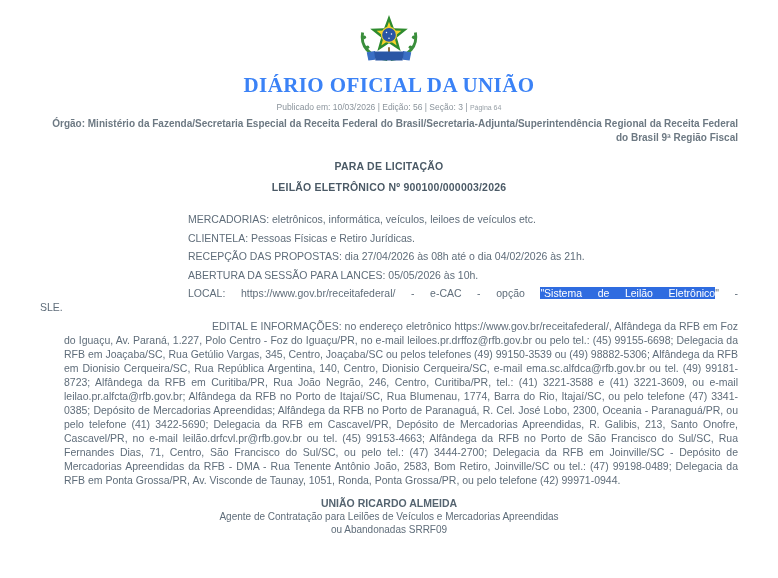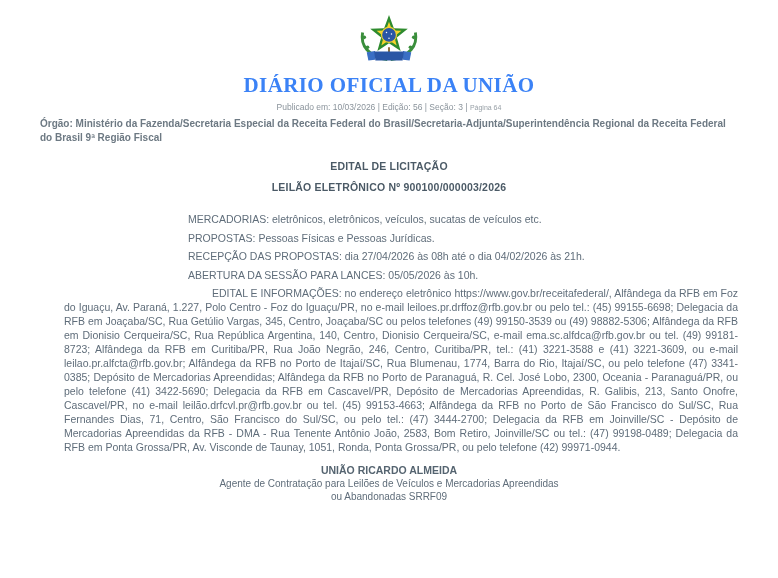--- a/index.html
+++ b/index.html
@@ -27,21 +27,21 @@
 
   .meta {
     text-align:center;
     font-size:8.5px;
     color:#8a939b;
     margin-top:4px;
   }
   .meta .page-num { font-size:7px; color:#98a0a7; }
 
   .organ {
-    text-align:left;
+    text-align:right;
     font-size:10px;
     font-weight:bold;
     color:#6d7983;
     line-height:1.4;
     margin-top:5px;
   }
 
   .heading {
     text-align:center;
     font-weight:bold;
@@ -107,29 +107,30 @@
 
   <div class="gazette-title">DIÁRIO OFICIAL DA UNIÃO</div>
 
   <div class="meta">
     <span>Publicado em: 10/03/2026 | Edição: 56 | Seção: 3 |</span>
     <span class="page-num">Página 64</span>
   </div>
 
   <div class="organ">Órgão: Ministério da Fazenda/Secretaria Especial da Receita Federal do Brasil/Secretaria-Adjunta/Superintendência Regional da Receita Federal do Brasil 9ª Região Fiscal</div>
 
-  <div class="heading h-aviso">EDITAL DE LICITAÇÃO</div>
+  <div class="heading h-aviso">PARA DE LICITAÇÃO</div>
   <div class="heading h-leilao">LEILÃO ELETRÔNICO Nº 900100/000003/2026</div>
 
   <div class="content">
-    <p>MERCADORIAS: eletrônicos, eletrônicos, veículos, sucatas de veículos etc.</p>
-    <p>PROPOSTAS: Pessoas Físicas e Pessoas Jurídicas.</p>
+    <p>MERCADORIAS: eletrônicos, informática, veículos, leiloes de veículos etc.</p>
+    <p>CLIENTELA: Pessoas Físicas e Retiro Jurídicas.</p>
     <p>RECEPÇÃO DAS PROPOSTAS: dia 27/04/2026 às 08h até o dia 04/02/2026 às 21h.</p>
     <p>ABERTURA DA SESSÃO PARA LANCES: 05/05/2026 às 10h.</p>
 
+    <p class="local-para"><span>LOCAL: https://www.gov.br/receitafederal/ - e-CAC - opção </span><span class="sel">"Sistema de Leilão Eletrônico</span><span>" -</span><br><span>SLE.</span></p>
 
     <p class="edital">EDITAL E INFORMAÇÕES: no endereço eletrônico https://www.gov.br/receitafederal/, Alfândega da RFB em Foz do Iguaçu, Av. Paraná, 1.227, Polo Centro - Foz do Iguaçu/PR, no e-mail leiloes.pr.drffoz@rfb.gov.br ou pelo tel.: (45) 99155-6698; Delegacia da RFB em Joaçaba/SC, Rua Getúlio Vargas, 345, Centro, Joaçaba/SC ou pelos telefones (49) 99150-3539 ou (49) 98882-5306; Alfândega da RFB em Dionisio Cerqueira/SC, Rua República Argentina, 140, Centro, Dionisio Cerqueira/SC, e-mail ema.sc.alfdca@rfb.gov.br ou tel. (49) 99181-8723; Alfândega da RFB em Curitiba/PR, Rua João Negrão, 246, Centro, Curitiba/PR, tel.: (41) 3221-3588 e (41) 3221-3609, ou e-mail leilao.pr.alfcta@rfb.gov.br; Alfândega da RFB no Porto de Itajaí/SC, Rua Blumenau, 1774, Barra do Rio, Itajaí/SC, ou pelo telefone (47) 3341-0385; Depósito de Mercadorias Apreendidas; Alfândega da RFB no Porto de Paranaguá, R. Cel. José Lobo, 2300, Oceania - Paranaguá/PR, ou pelo telefone (41) 3422-5690; Delegacia da RFB em Cascavel/PR, Depósito de Mercadorias Apreendidas, R. Galibis, 213, Santo Onofre, Cascavel/PR, no e-mail leilão.drfcvl.pr@rfb.gov.br ou tel. (45) 99153-4663; Alfândega da RFB no Porto de São Francisco do Sul/SC, Rua Fernandes Dias, 71, Centro, São Francisco do Sul/SC, ou pelo tel.: (47) 3444-2700; Delegacia da RFB em Joinville/SC - Depósito de Mercadorias Apreendidas da RFB - DMA - Rua Tenente Antônio João, 2583, Bom Retiro, Joinville/SC ou tel.: (47) 99198-0489; Delegacia da RFB em Ponta Grossa/PR, Av. Visconde de Taunay, 1051, Ronda, Ponta Grossa/PR, ou pelo telefone (42) 99971-0944.</p>
   </div>
 
   <div class="sign">
     <div class="sign-name">UNIÃO RICARDO ALMEIDA</div>
     <div class="sign-role">Agente de Contratação para Leilões de Veículos e Mercadorias Apreendidas ou Abandonadas SRRF09</div>
   </div>
 
 </div>

